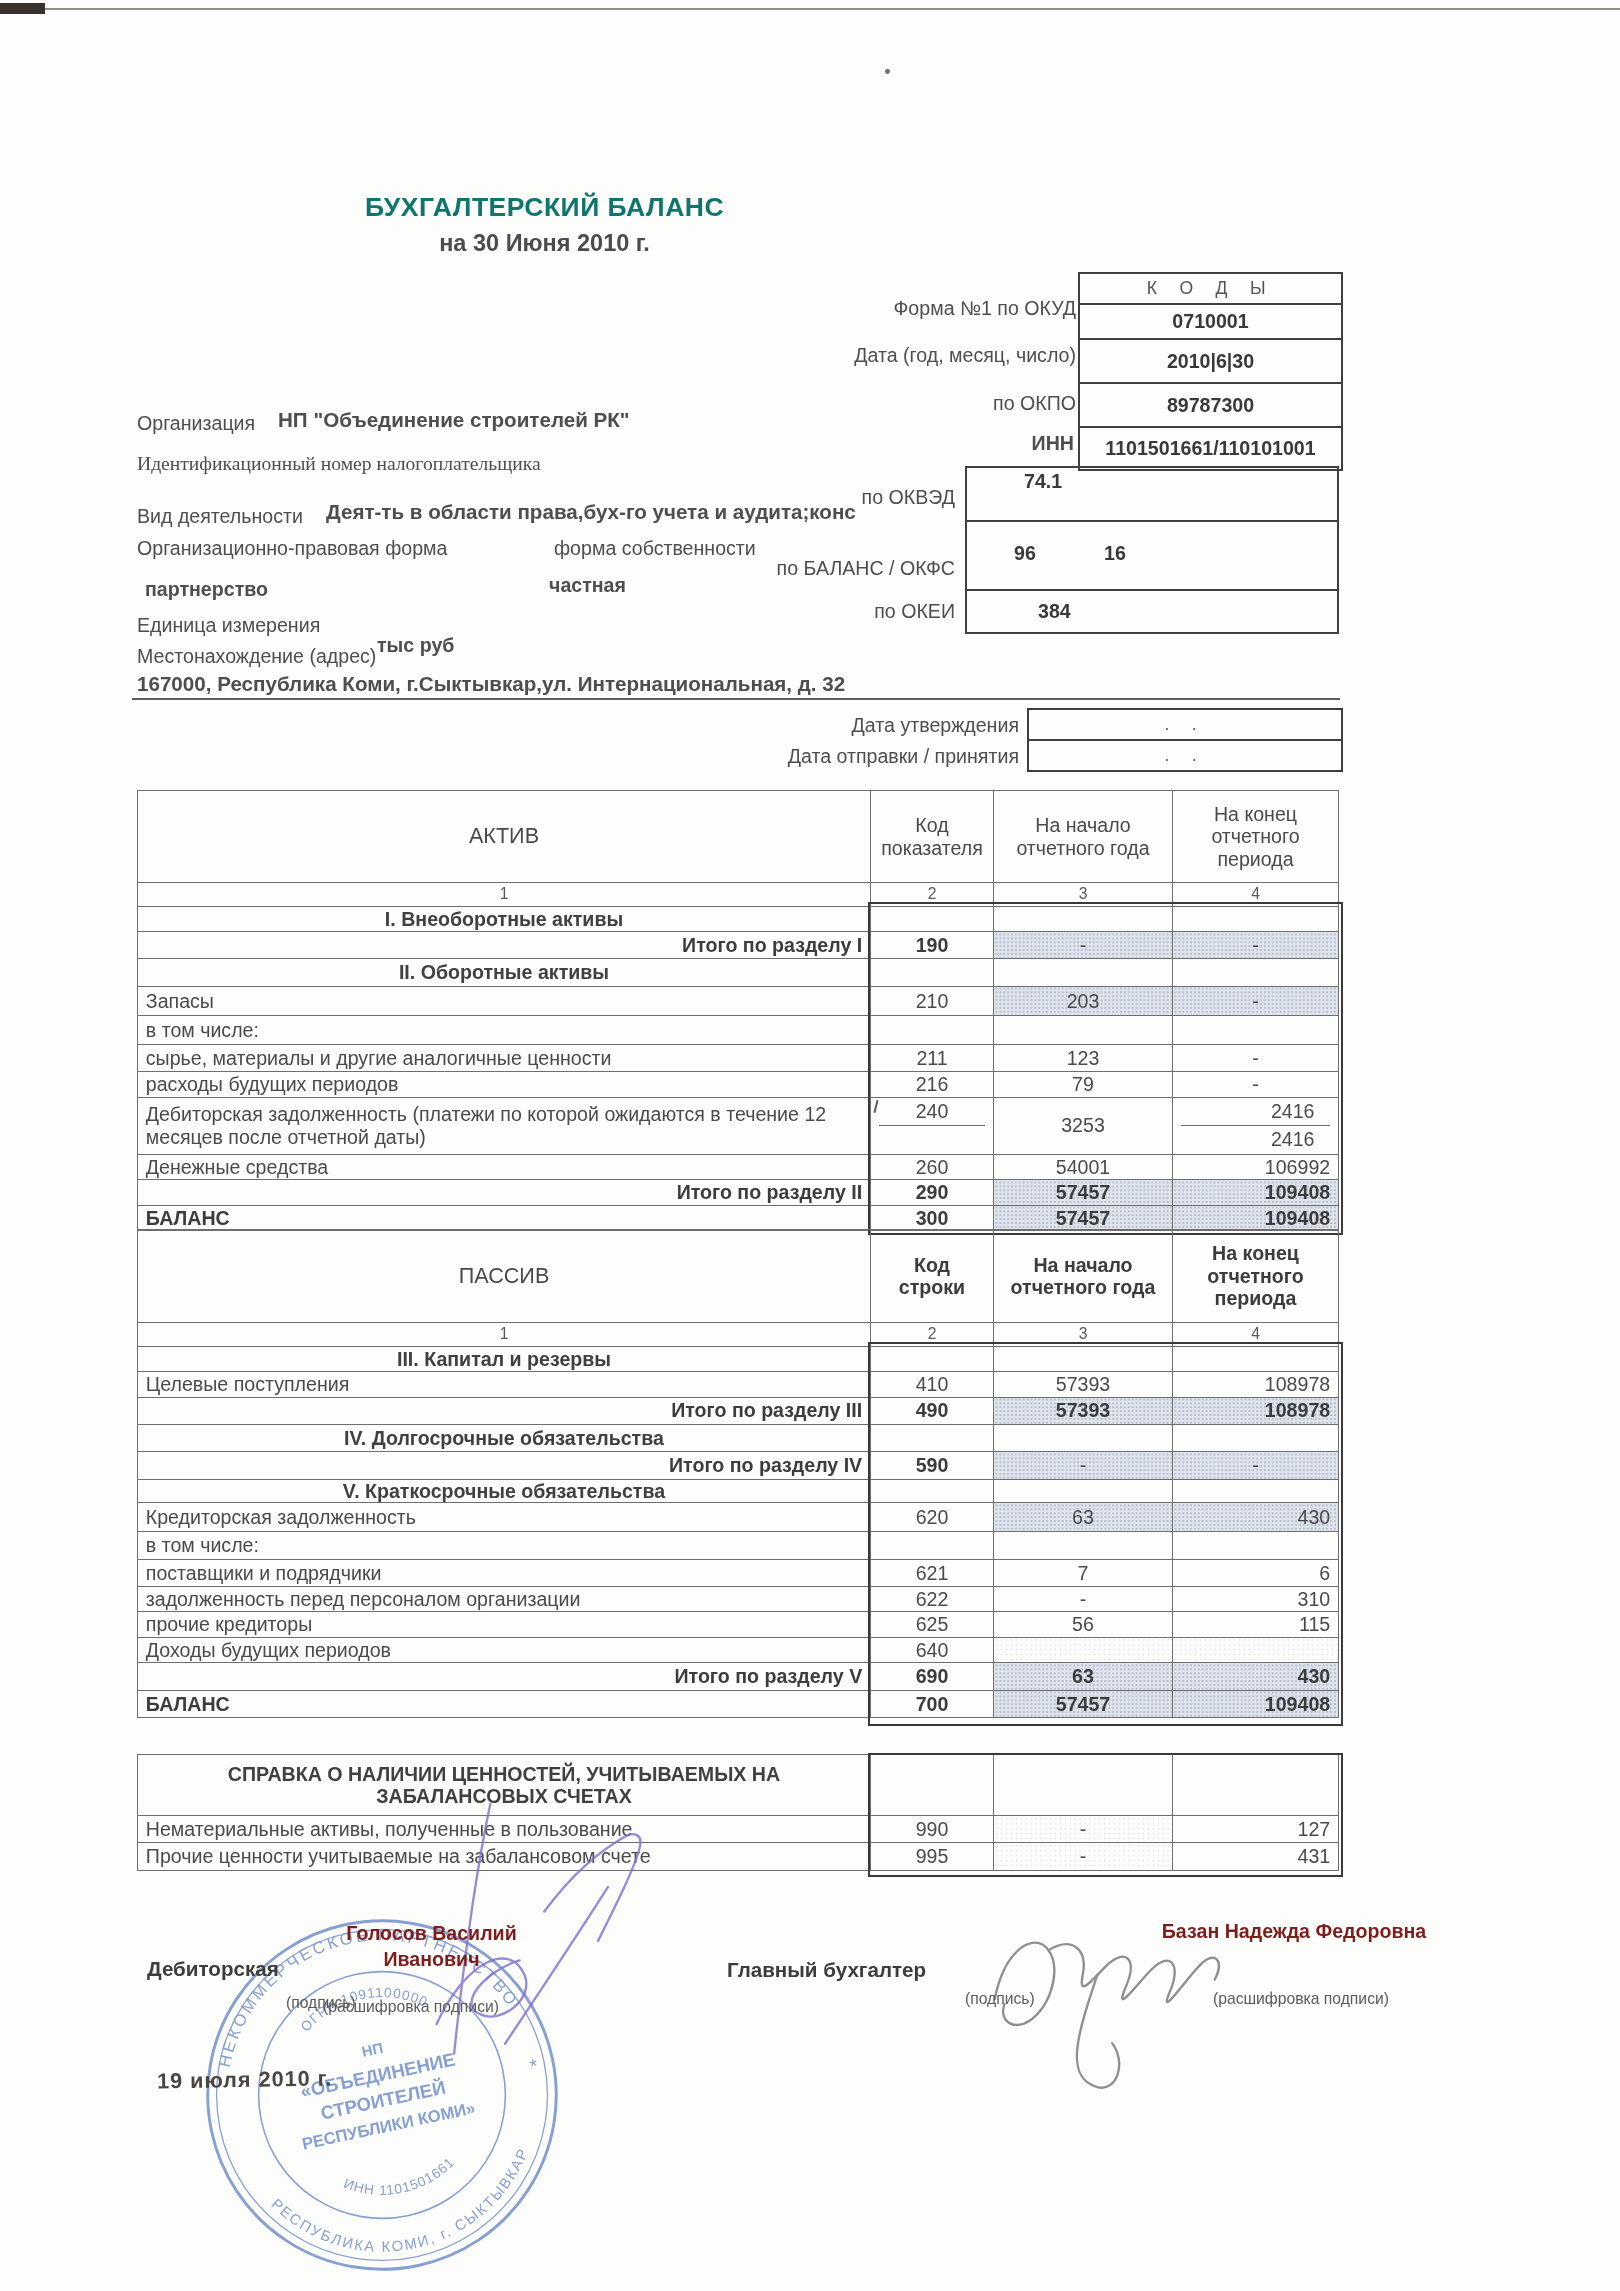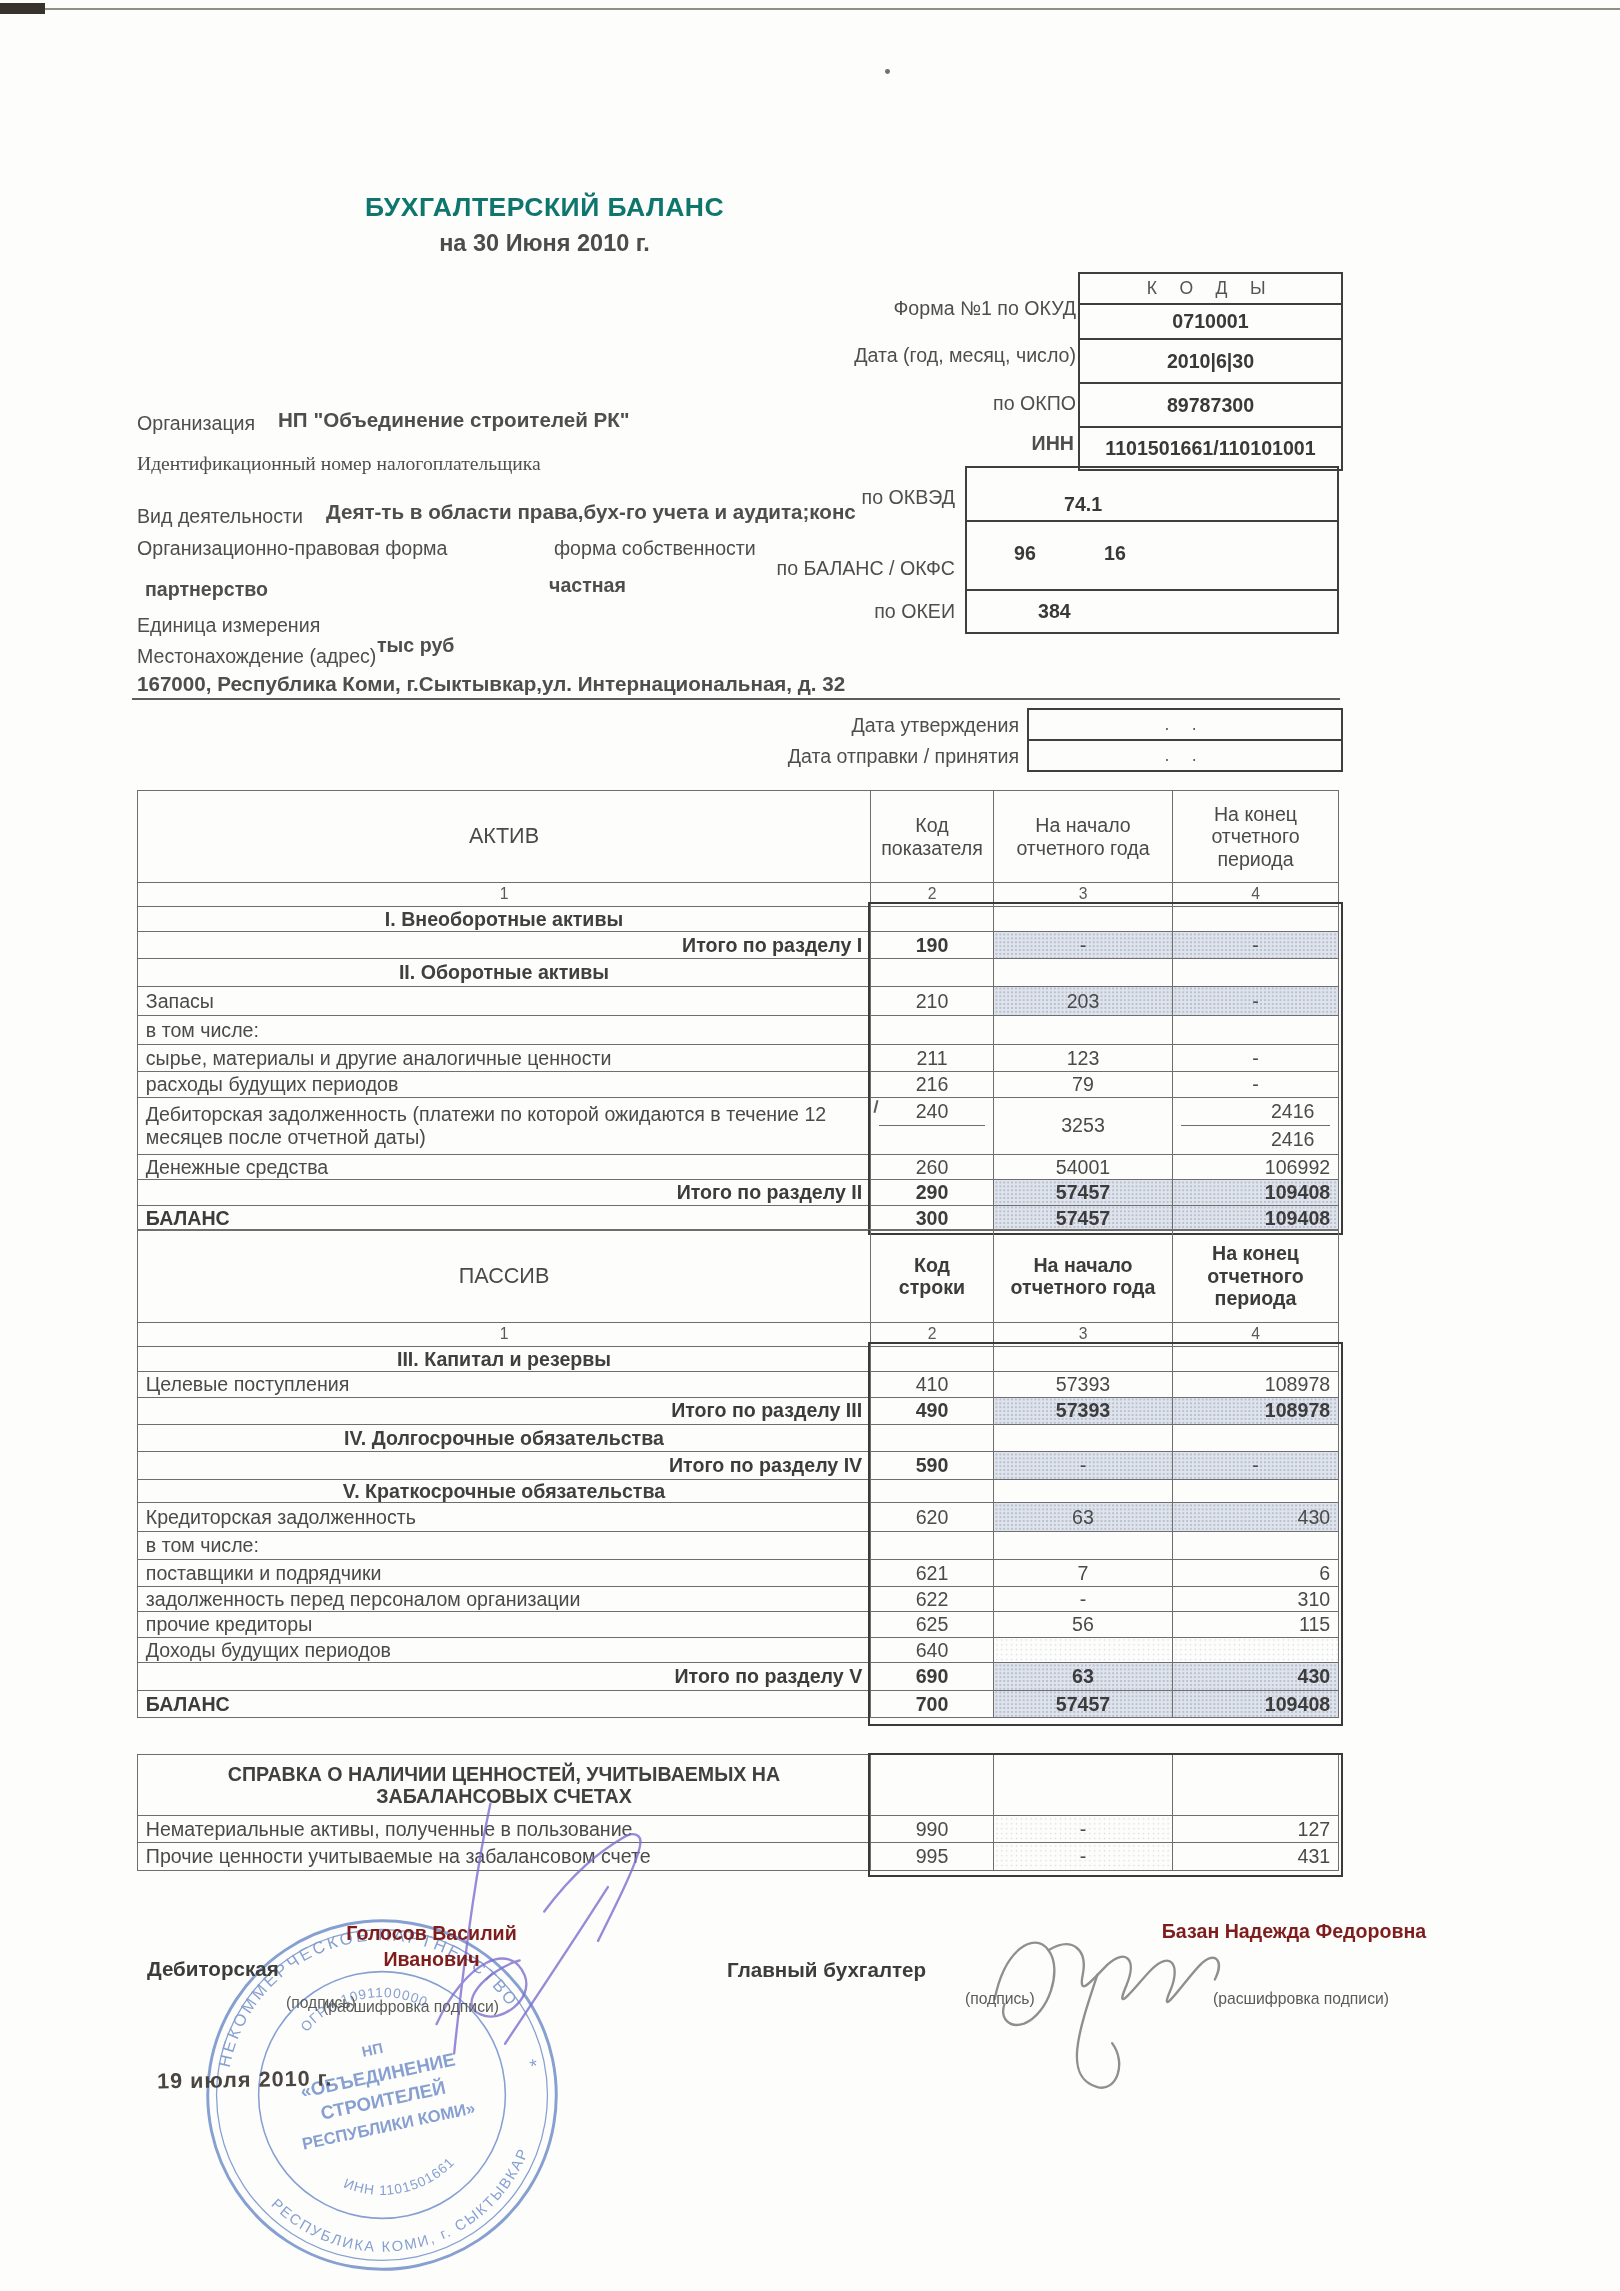--- a/index.html
+++ b/index.html
@@ -93,21 +93,21 @@
   <div class="codes-box">
     <div class="hd">К О Д Ы</div>
     <div class="rw" style="height:33px;">0710001</div>
     <div class="rw" style="height:42px;">2010|6|30</div>
     <div class="rw" style="height:42px;">89787300</div>
     <div class="rw" style="height:41px;">1101501661/110101001</div>
   </div>
 
   <div class="codes-box2">
     <div class="rw" style="height:52px;">
-      <span style="left:57px;top:25px;margin-left:40px;">74.1</span>
+      <span style="left:57px;top:2px;">74.1</span>
     </div>
     <div class="rw" style="height:67px;">
       <span style="left:47px;top:19.6px;">96</span>
       <span style="left:137px;top:19.6px;">16</span>
     </div>
     <div class="rw" style="height:41px;">
       <span style="left:71px;top:8.8px;">384</span>
     </div>
   </div>
 

